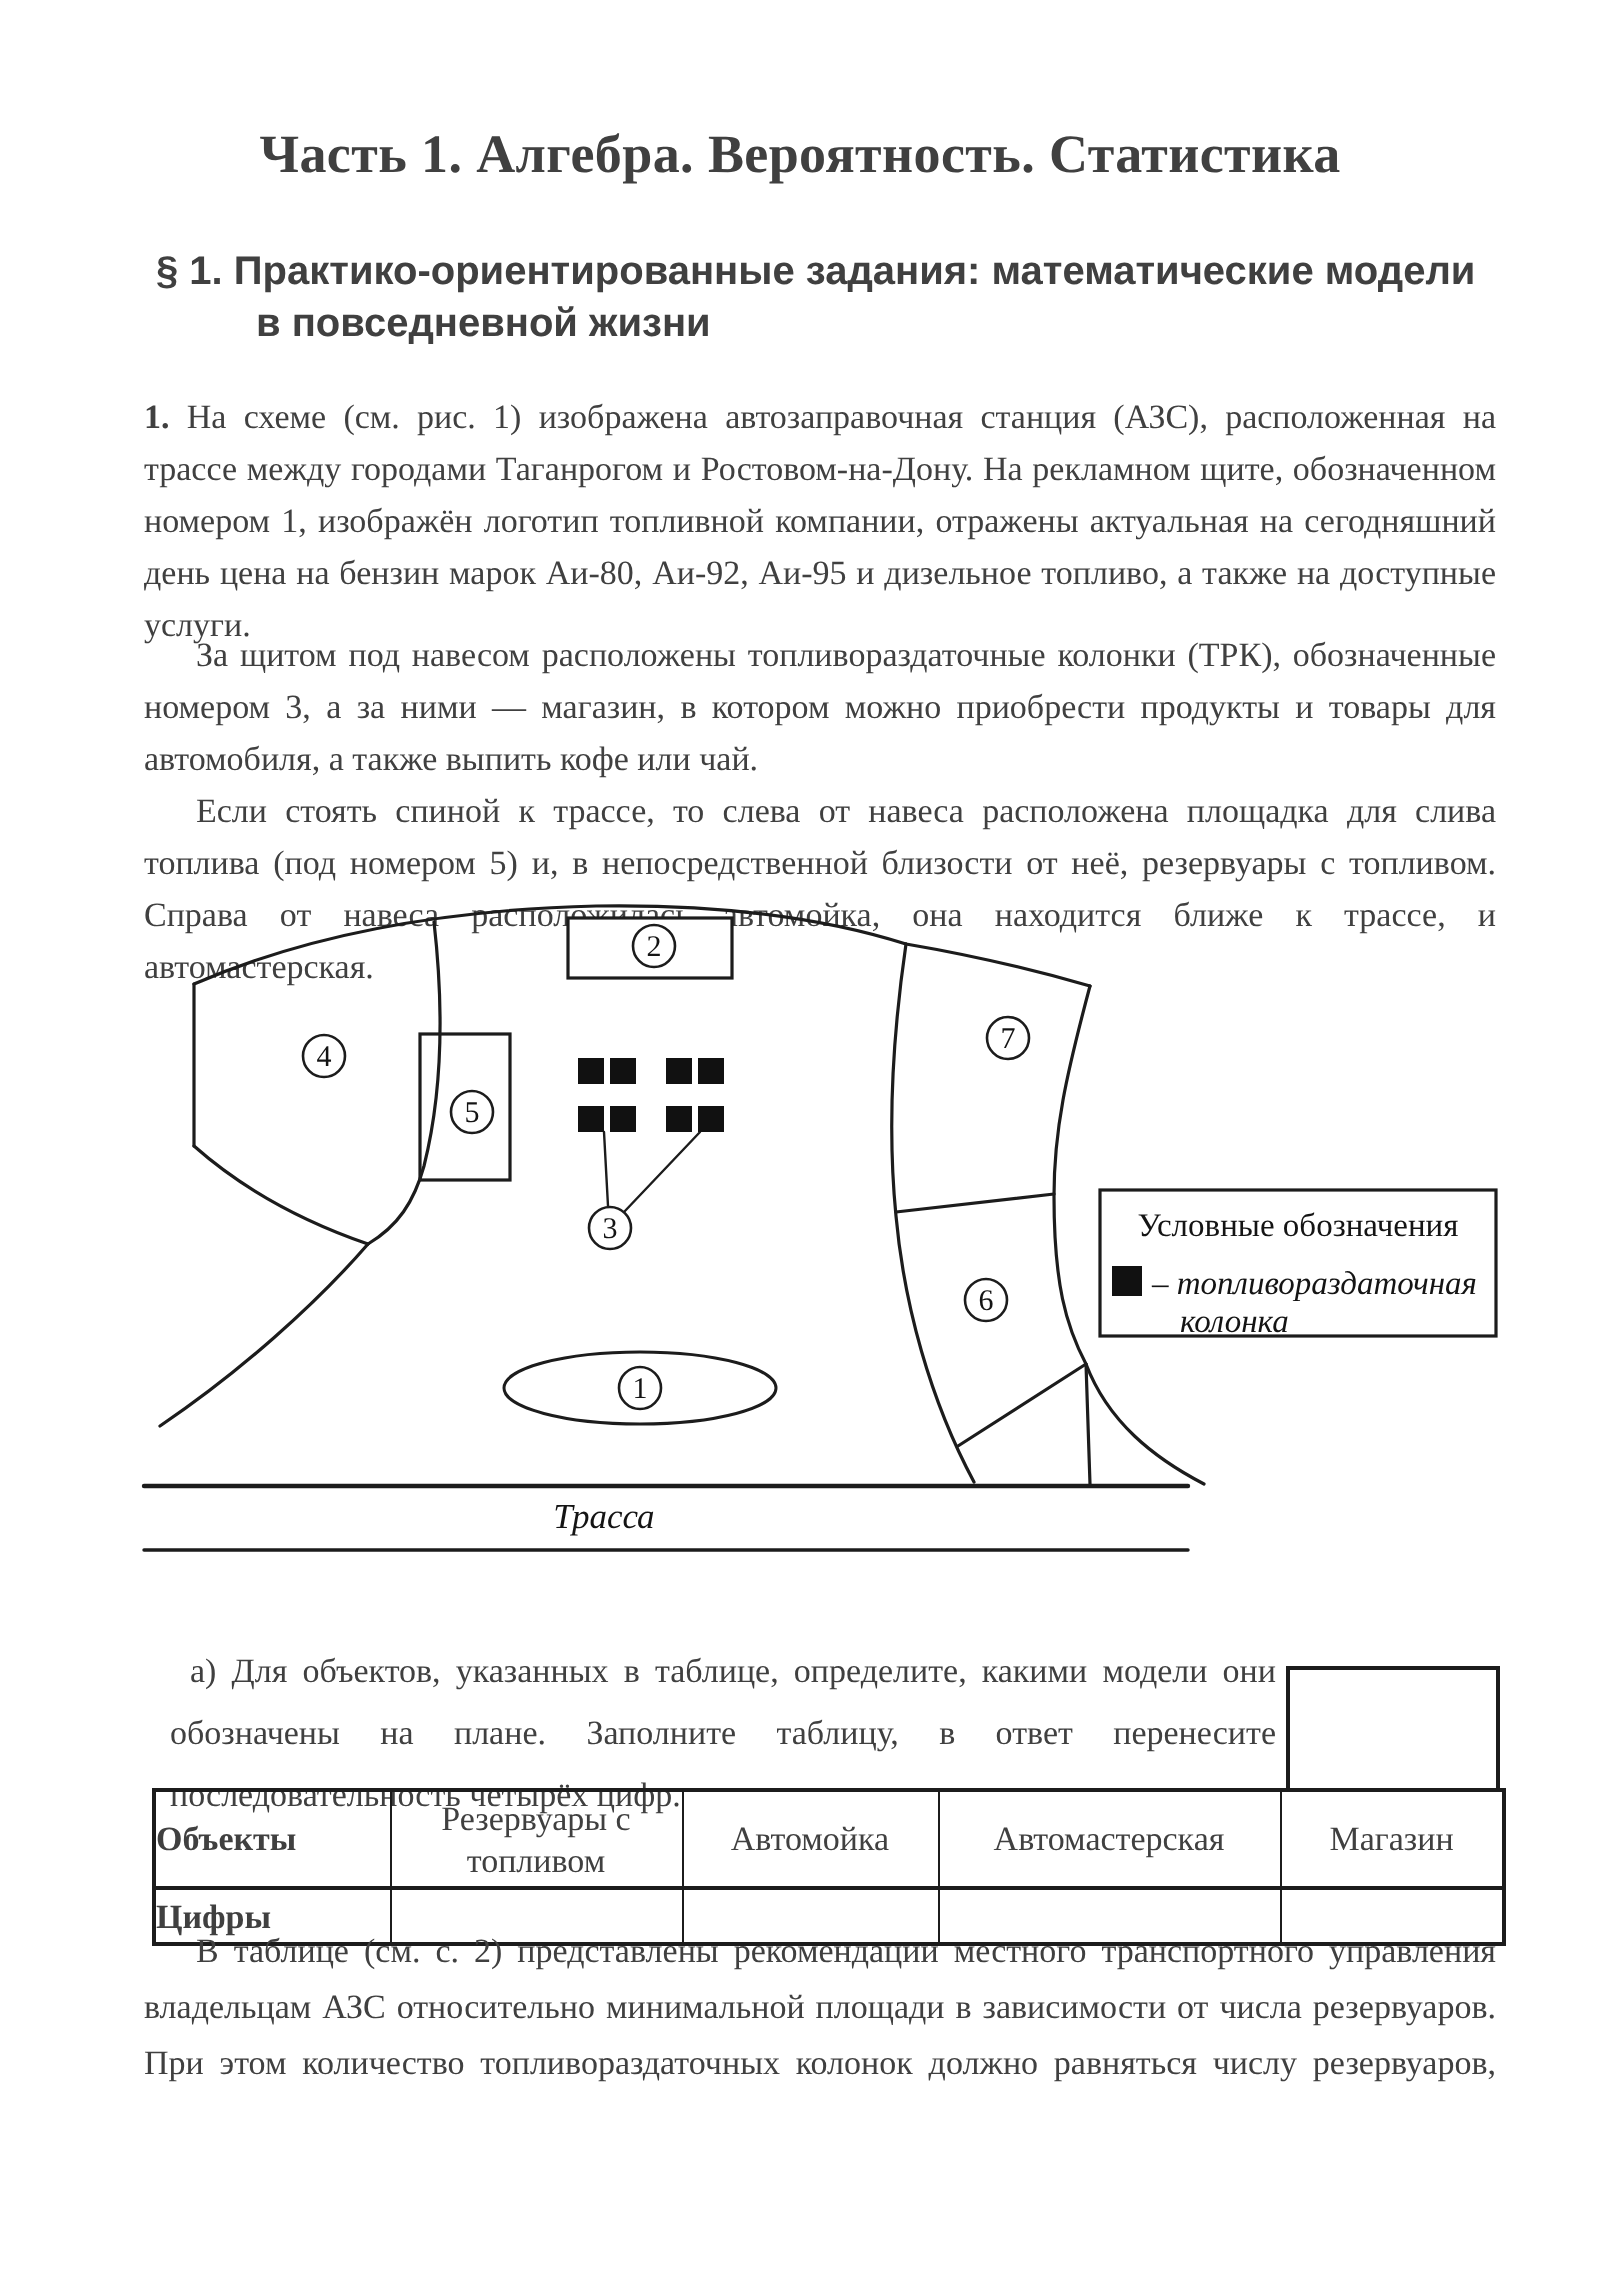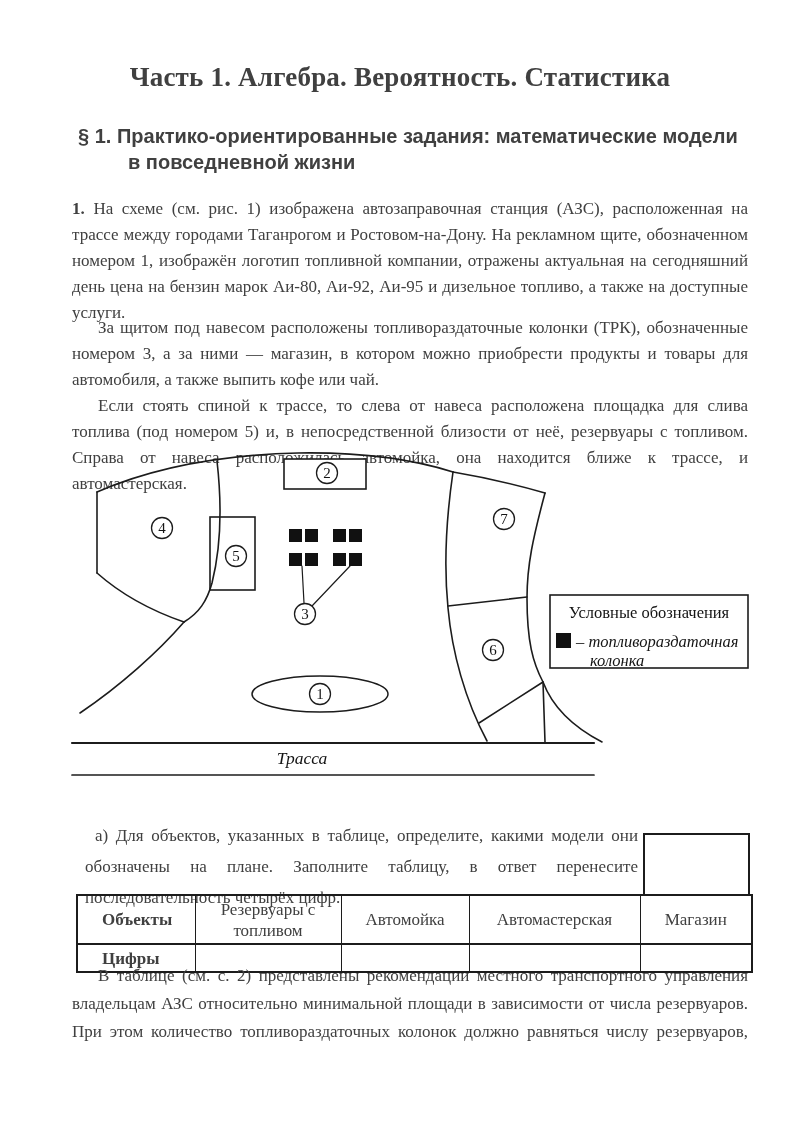--- a/index.html
+++ b/index.html
@@ -67,21 +67,21 @@
     border:1.5px solid #1c1c1c;
     text-align:center;
     vertical-align:middle;
     padding:2px 8px;
     line-height:21px;
   }
   table.obj-table{border:2px solid #1c1c1c;}
   table.obj-table tr.hdr td{height:43px;border-bottom:2px solid #1c1c1c;}
   table.obj-table tr.ans td{height:22px;}
   table.obj-table td.rowlab{
-    text-align:left;font-weight:bold;padding-left:24px;
+    text-align:left;font-weight:bold;padding-left:0;
   }
   svg text{font-family:"Liberation Serif","DejaVu Serif",serif;fill:#141414;}
   .lbl-num{font-size:15px;}
   .legend-title{font-size:16.5px;}
   .legend-item{font-size:16.5px;font-style:italic;}
   .road-label{font-size:17.5px;font-style:italic;}
 </style>
 </head>
 <body>
 

